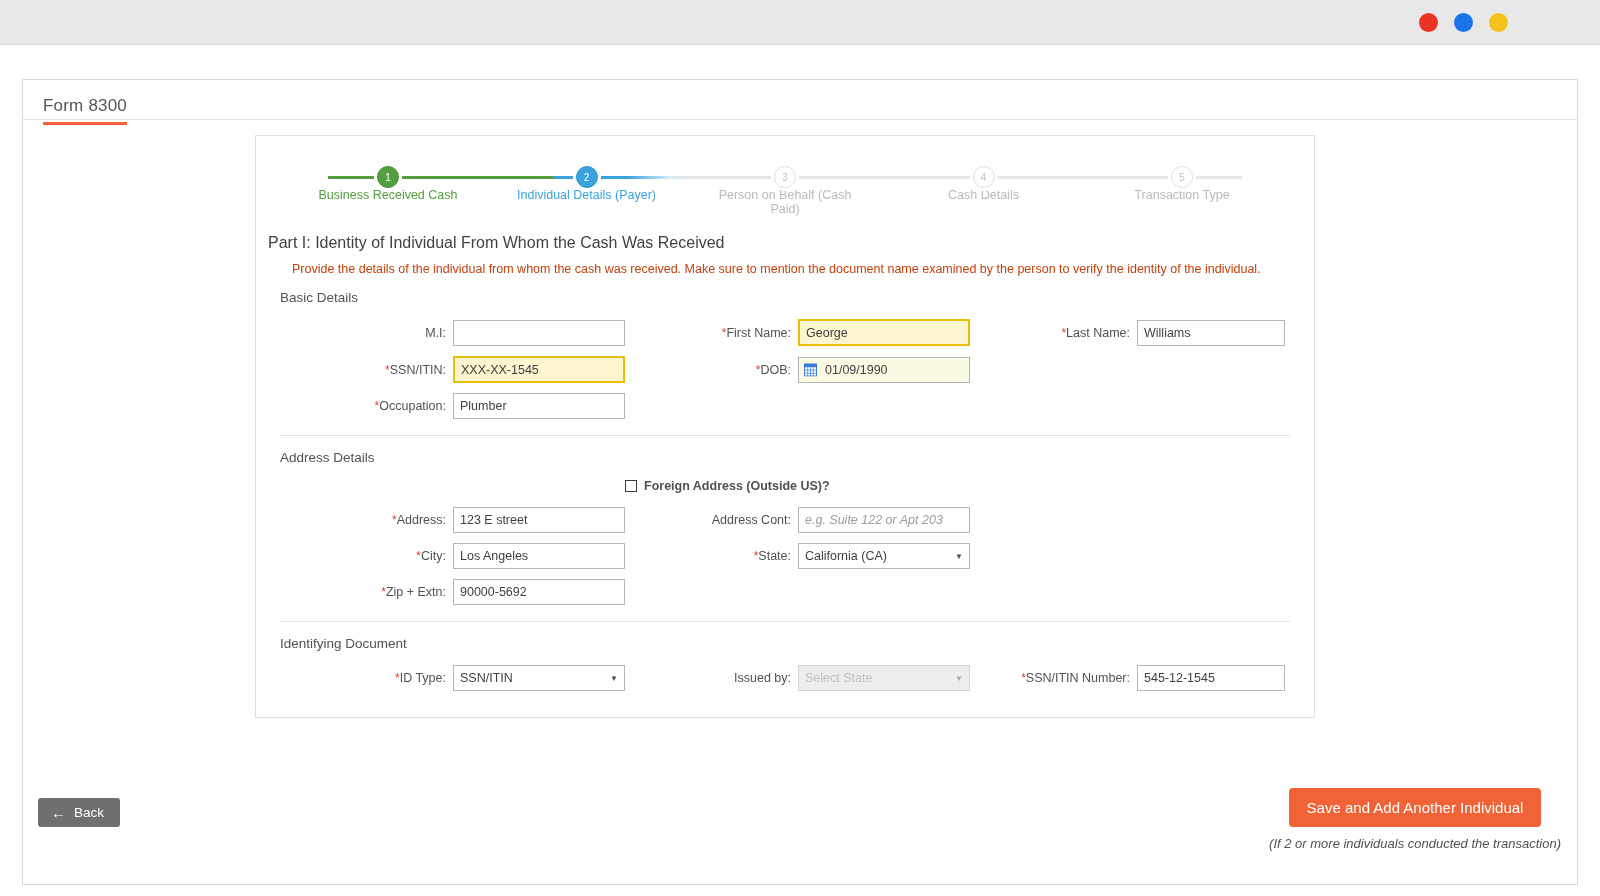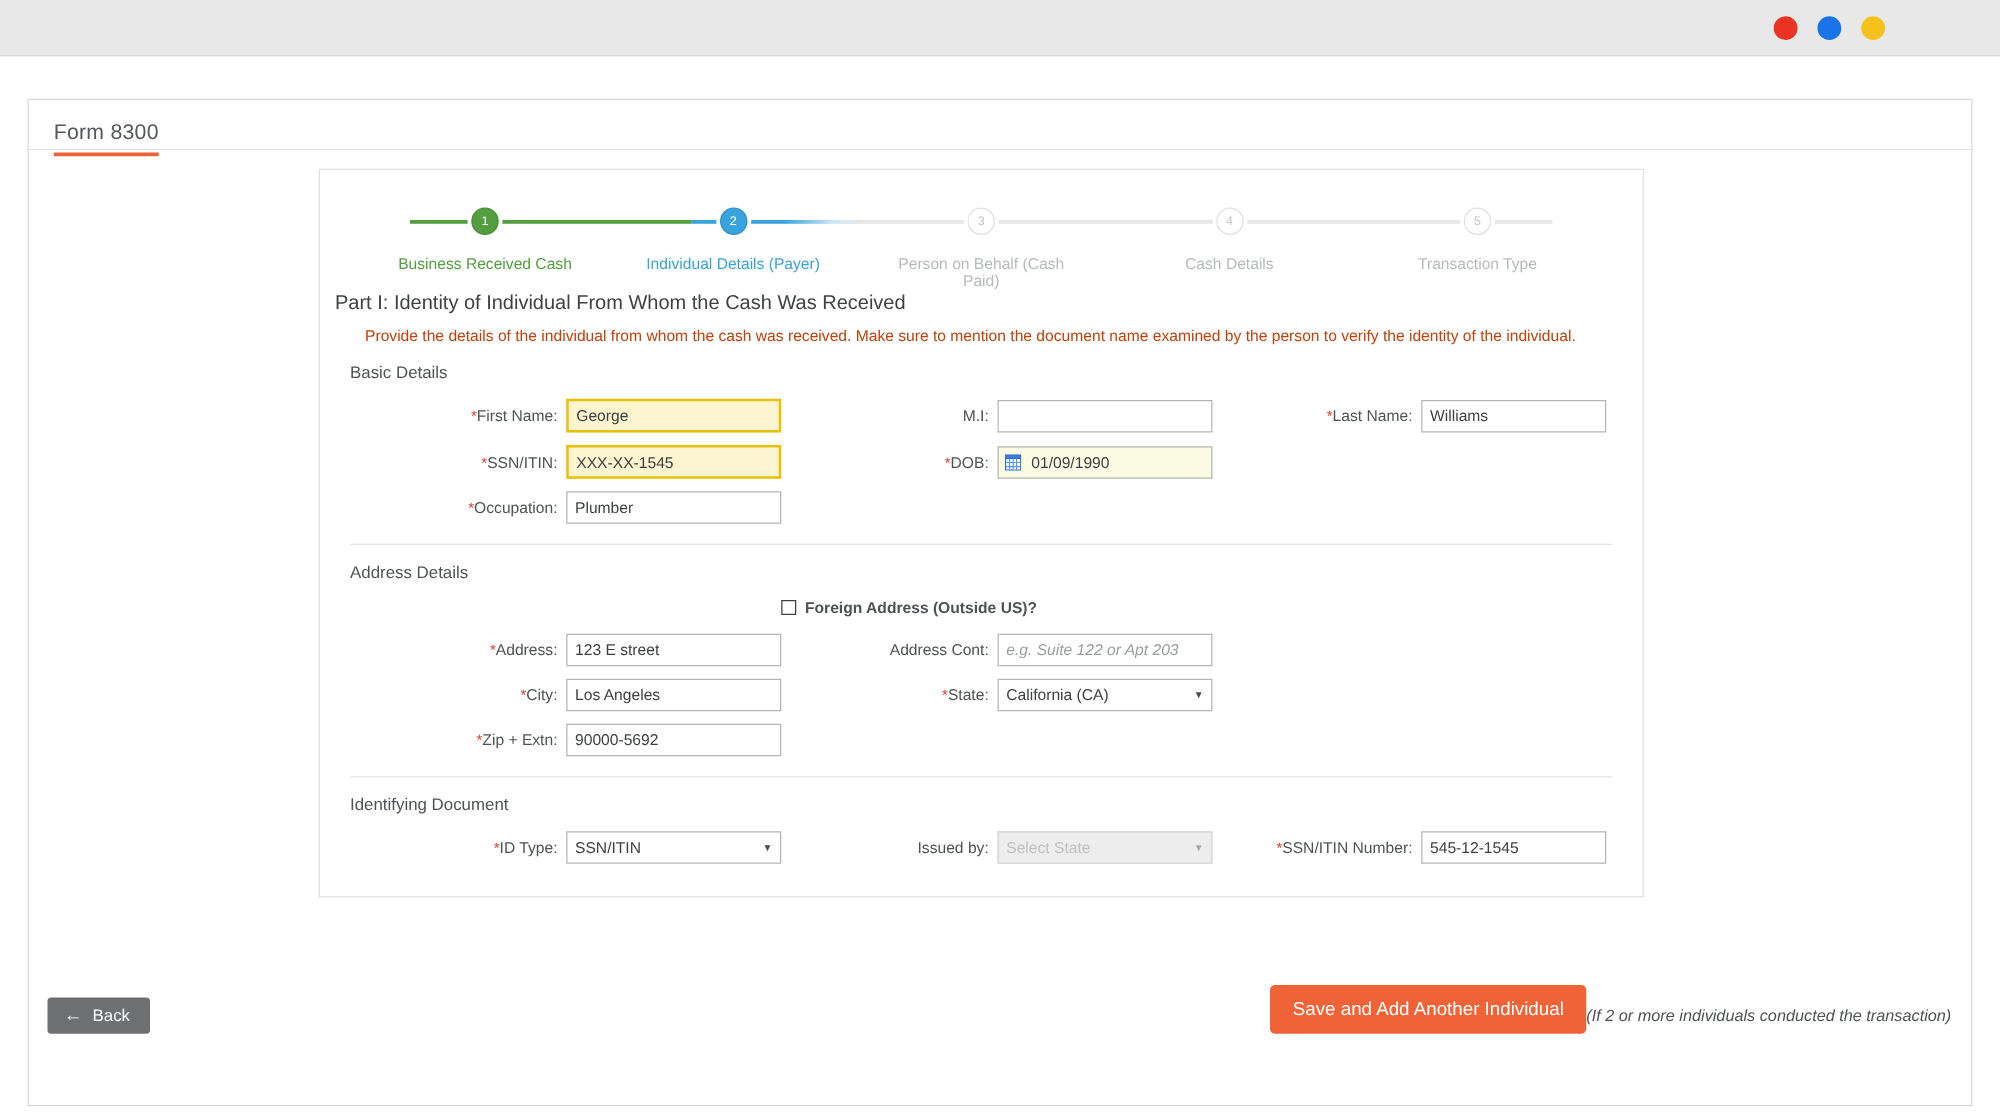--- a/index.html
+++ b/index.html
@@ -80,21 +80,21 @@
   .bubble {
     width: 22px; height: 22px; border-radius: 50%;
     margin: 4px auto 0 auto;
     font-size: 10px; line-height: 22px;
     box-shadow: 0 0 0 3px #fff;
     position: relative; z-index: 2;
   }
   .bubble.done  { background: #539e3e; border: 1px solid #4a8f37; color: #fff; }
   .bubble.active{ background: #3aa3dc; border: 1px solid #2f93cb; color: #fff; }
   .bubble.todo  { background: #fff;    border: 1px solid #e0e0e0; color: #c0c3c6; }
-  .step-label { font-size: 12.5px; margin-top: 16px; }
+  .step-label { font-size: 12.5px; margin-top: 0; }
   .step-label.done   { color: #539e3e; }
   .step-label.active { color: #3aa3dc; }
   .step-label.todo   { color: #b7babd; }
 
   
   .part-title {
     font-size: 16px; color: #3f4144;
     margin: 6px 0 0 12px; padding-left: 0;
   }
   .part-desc {
@@ -201,21 +201,21 @@
     padding: 7px 16px 7px 13px;
     display: flex; align-items: center; gap: 8px;
     cursor: pointer;
   }
   .arrow-l { font-size: 15px; line-height: 1; }
 
   .btn-group {
     position: absolute; right: 16px; top: 12px;
     display: flex; gap: 14px; align-items: flex-start;
   }
-  .btn-col { display: flex; align-items: center; }
+  .btn-col { display: flex; flex-direction: column; align-items: center; }
   .btn-orange {
     background: #ef6337; color: #fff; border: none;
     font-family: "Liberation Sans", sans-serif;
     font-size: 15px; border-radius: 4px;
     padding: 11px 18px; cursor: pointer; white-space: nowrap;
   }
   .btn-note {
     font-size: 13px; color: #4f5255; margin-top: 9px; white-space: nowrap; font-style: italic;
   }
 </style>
@@ -268,27 +268,27 @@
     </div>
 
     <div class="part-title">Part I: Identity of Individual From Whom the Cash Was Received</div>
     <div class="part-desc">Provide the details of the individual from whom the cash was received. Make sure to mention the document name examined by the person to verify the identity of the individual.</div>
 
 
     <div class="sect">
       <div class="sect-title">Basic Details</div>
 
       <div class="row">
-        <div class="cell c1">
-          <span class="lbl"><span class="req">*</span><span>First Name:</span></span>
-          <input class="inp w-md hl" value="George" style="">
-        </div>
         <div class="cell c2">
           <span class="lbl">M.I:</span>
           <input class="inp w-md" value="" style="">
+        </div>
+        <div class="cell c1">
+          <span class="lbl"><span class="req">*</span><span>First Name:</span></span>
+          <input class="inp w-md hl" value="George" style="">
         </div>
         <div class="cell c3">
           <span class="lbl"><span class="req">*</span><span>Last Name:</span></span>
           <input class="inp w-lg" value="Williams" style="">
         </div>
       </div>
 
       <div class="row">
         <div class="cell c1">
           <span class="lbl"><span class="req">*</span><span>SSN/ITIN:</span></span>

